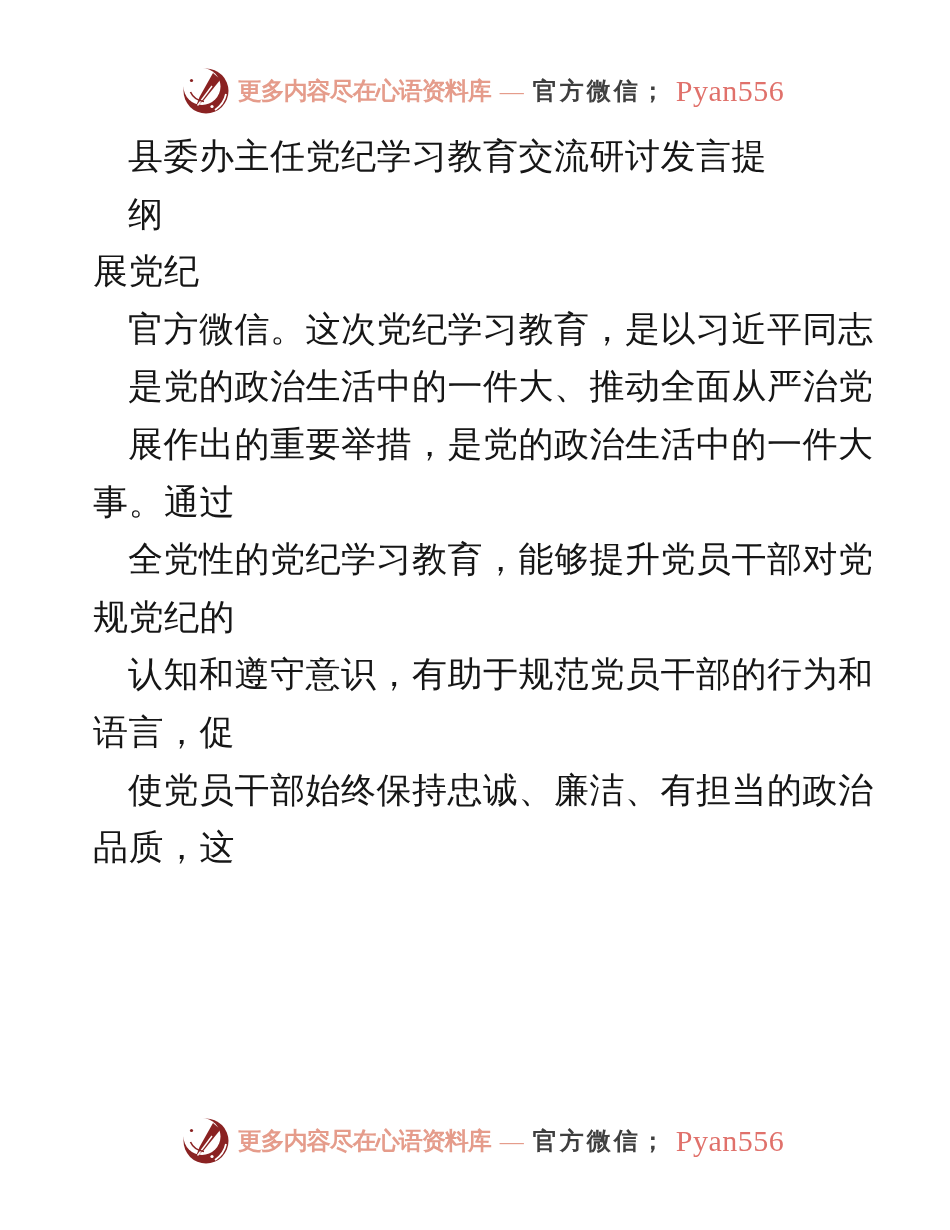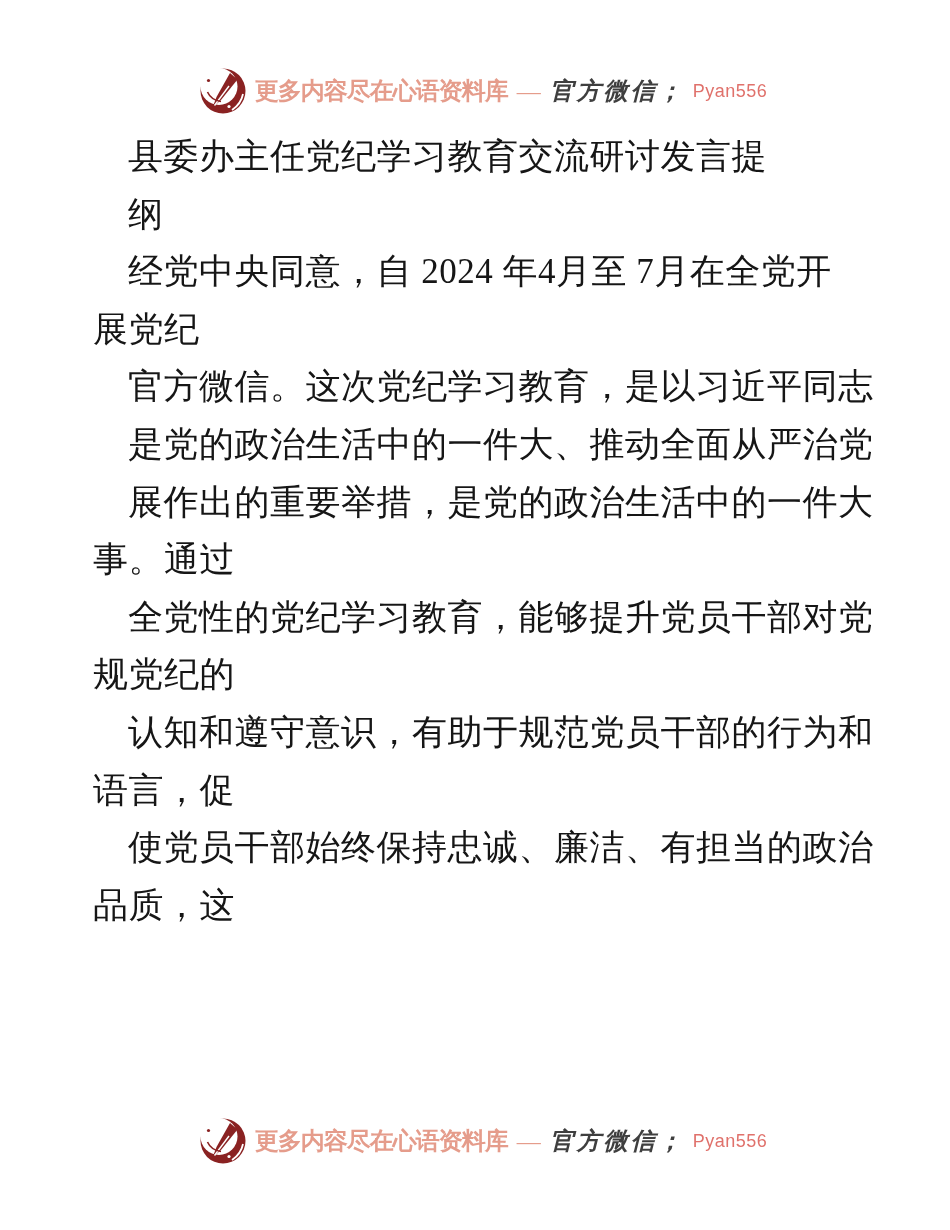--- a/index.html
+++ b/index.html
@@ -25,26 +25,26 @@
   .brand-bar.header{top:66px;height:50px;}
   .brand-bar.footer{top:1116px;height:50px;}
   .logo{width:48px;height:48px;flex:0 0 auto;display:inline-block;}
   .brand-slogan{
     color:var(--slogan-color);
     font-size:24px;letter-spacing:-1px;font-weight:600;
   }
   .brand-dash{color:var(--slogan-color);font-size:24px;margin:0 1px;}
   .brand-label{
     color:var(--label-color);
-    font-size:24px;font-style:italic;letter-spacing:3px;font-weight:600;
+    font-size:24px;letter-spacing:3px;font-weight:600;
   }
   .brand-account{
     color:var(--account-color);
-    font-family:Liberation Sans, sans-serif;
-    font-size:18px;letter-spacing:0.5px;
+    font-family:Liberation Serif, serif;
+    font-size:30px;letter-spacing:0.5px;
   }
   .content{
     position:absolute;left:93px;top:128px;width:764px;
     font-size:35px;color:var(--ink);
   }
   .line{
     height:57.6px;line-height:57.6px;
     white-space:nowrap;letter-spacing:0.5px;
   }
   .line.indent{padding-left:35px;}
@@ -69,21 +69,20 @@
     </span>
     <span class="brand-slogan">更多内容尽在心语资料库</span>
     <span class="brand-dash">—</span>
     <span class="brand-label">官方微信；</span>
     <span class="brand-account">Pyan556</span>
   </div>
 
   <div class="content" id="doc-lines">
       <div class="line indent">县委办主任党纪学习教育交流研讨发言提</div>
       <div class="line indent">纲</div>
-      <div class="line indent">经党中央同意，自 2024 年4月至 7月在全党开</div>
       <div class="line">展党纪</div>
       <div class="line indent">官方微信。这次党纪学习教育，是以习近平同志</div>
       <div class="line indent">是党的政治生活中的一件大、推动全面从严治党</div>
       <div class="line indent">展作出的重要举措，是党的政治生活中的一件大</div>
       <div class="line">事。通过</div>
       <div class="line indent">全党性的党纪学习教育，能够提升党员干部对党</div>
       <div class="line">规党纪的</div>
       <div class="line indent">认知和遵守意识，有助于规范党员干部的行为和</div>
       <div class="line">语言，促</div>
       <div class="line indent">使党员干部始终保持忠诚、廉洁、有担当的政治</div>

